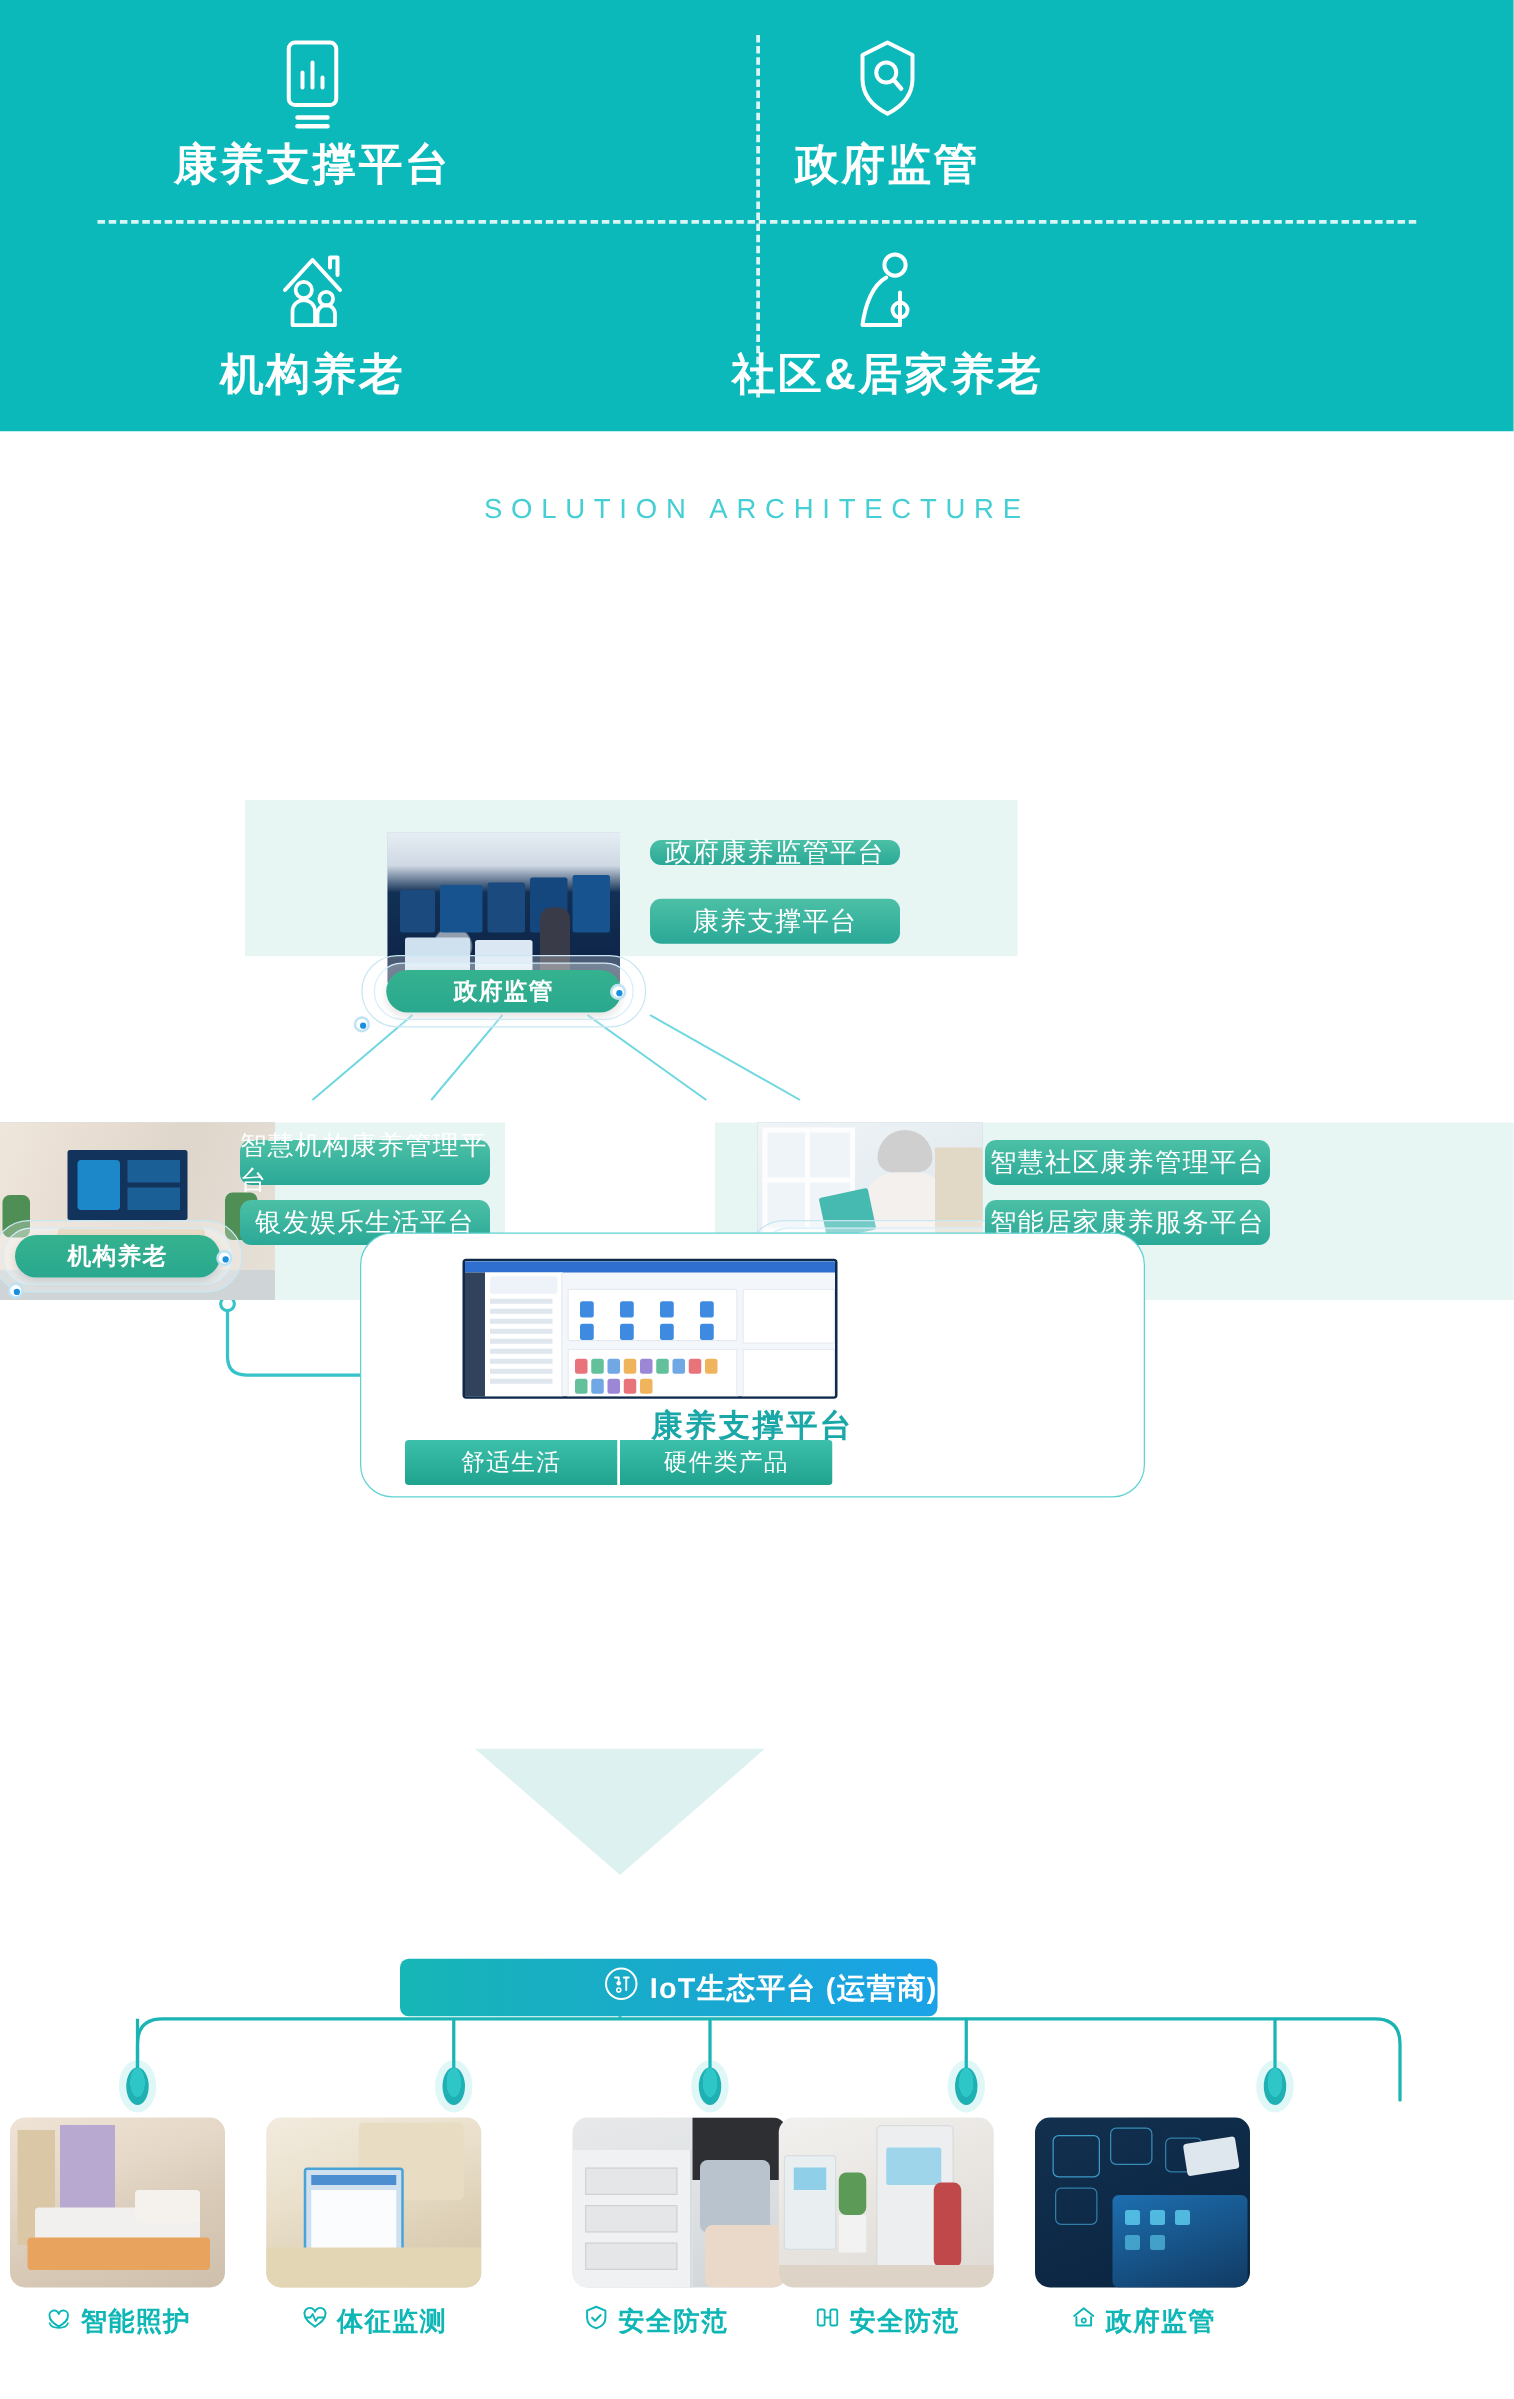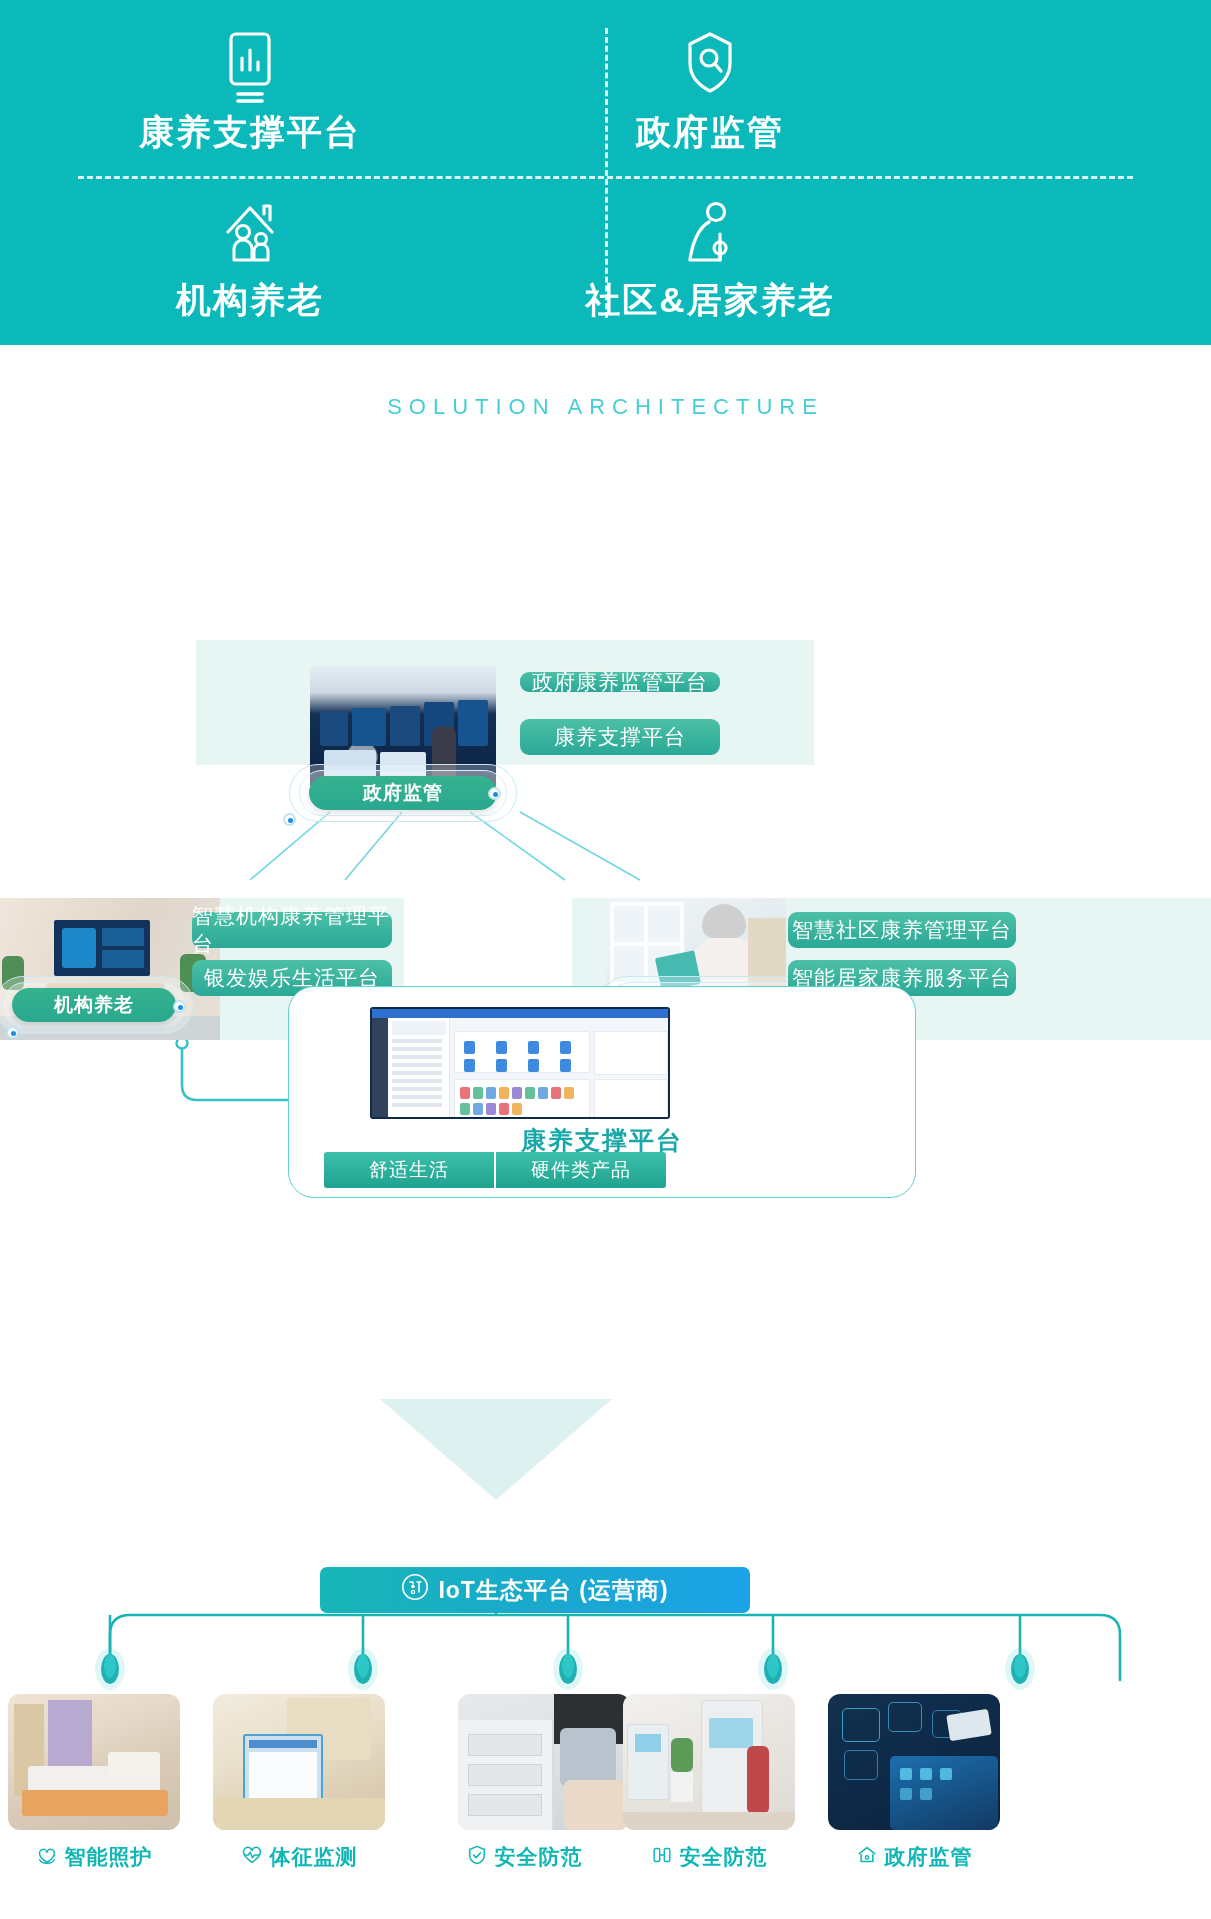--- a/index.html
+++ b/index.html
@@ -156,21 +156,21 @@
     color:#fff; font-size:19px; letter-spacing:1px;
     background:linear-gradient(180deg,#3cc0ab 0%,#1fa38f 100%);
   }
   #support-btns .sb + .sb{ border-left:2px solid #fff; }
 
   
   #iot-bar{
     position:absolute; left:320px; top:1567px; width:430px; height:46px;
     border-radius:7px;
     background:linear-gradient(90deg,#17b6b6 0%,#19a8cf 55%,#1aa3e8 100%);
-    display:flex; align-items:center; justify-content:center; gap:9px;
+    display:flex; align-items:center; justify-content:flex-end; gap:9px;
     color:#fff; font-size:23px; font-weight:bold; letter-spacing:1px;
   }
   #iot-bar .iot-ic{ display:block; }
 
   
   .cat{ position:absolute; width:172px; }
   .cat .cimg{
     width:172px; height:136px; border-radius:12px; overflow:hidden;
     background:#d9e2e8;
   }

